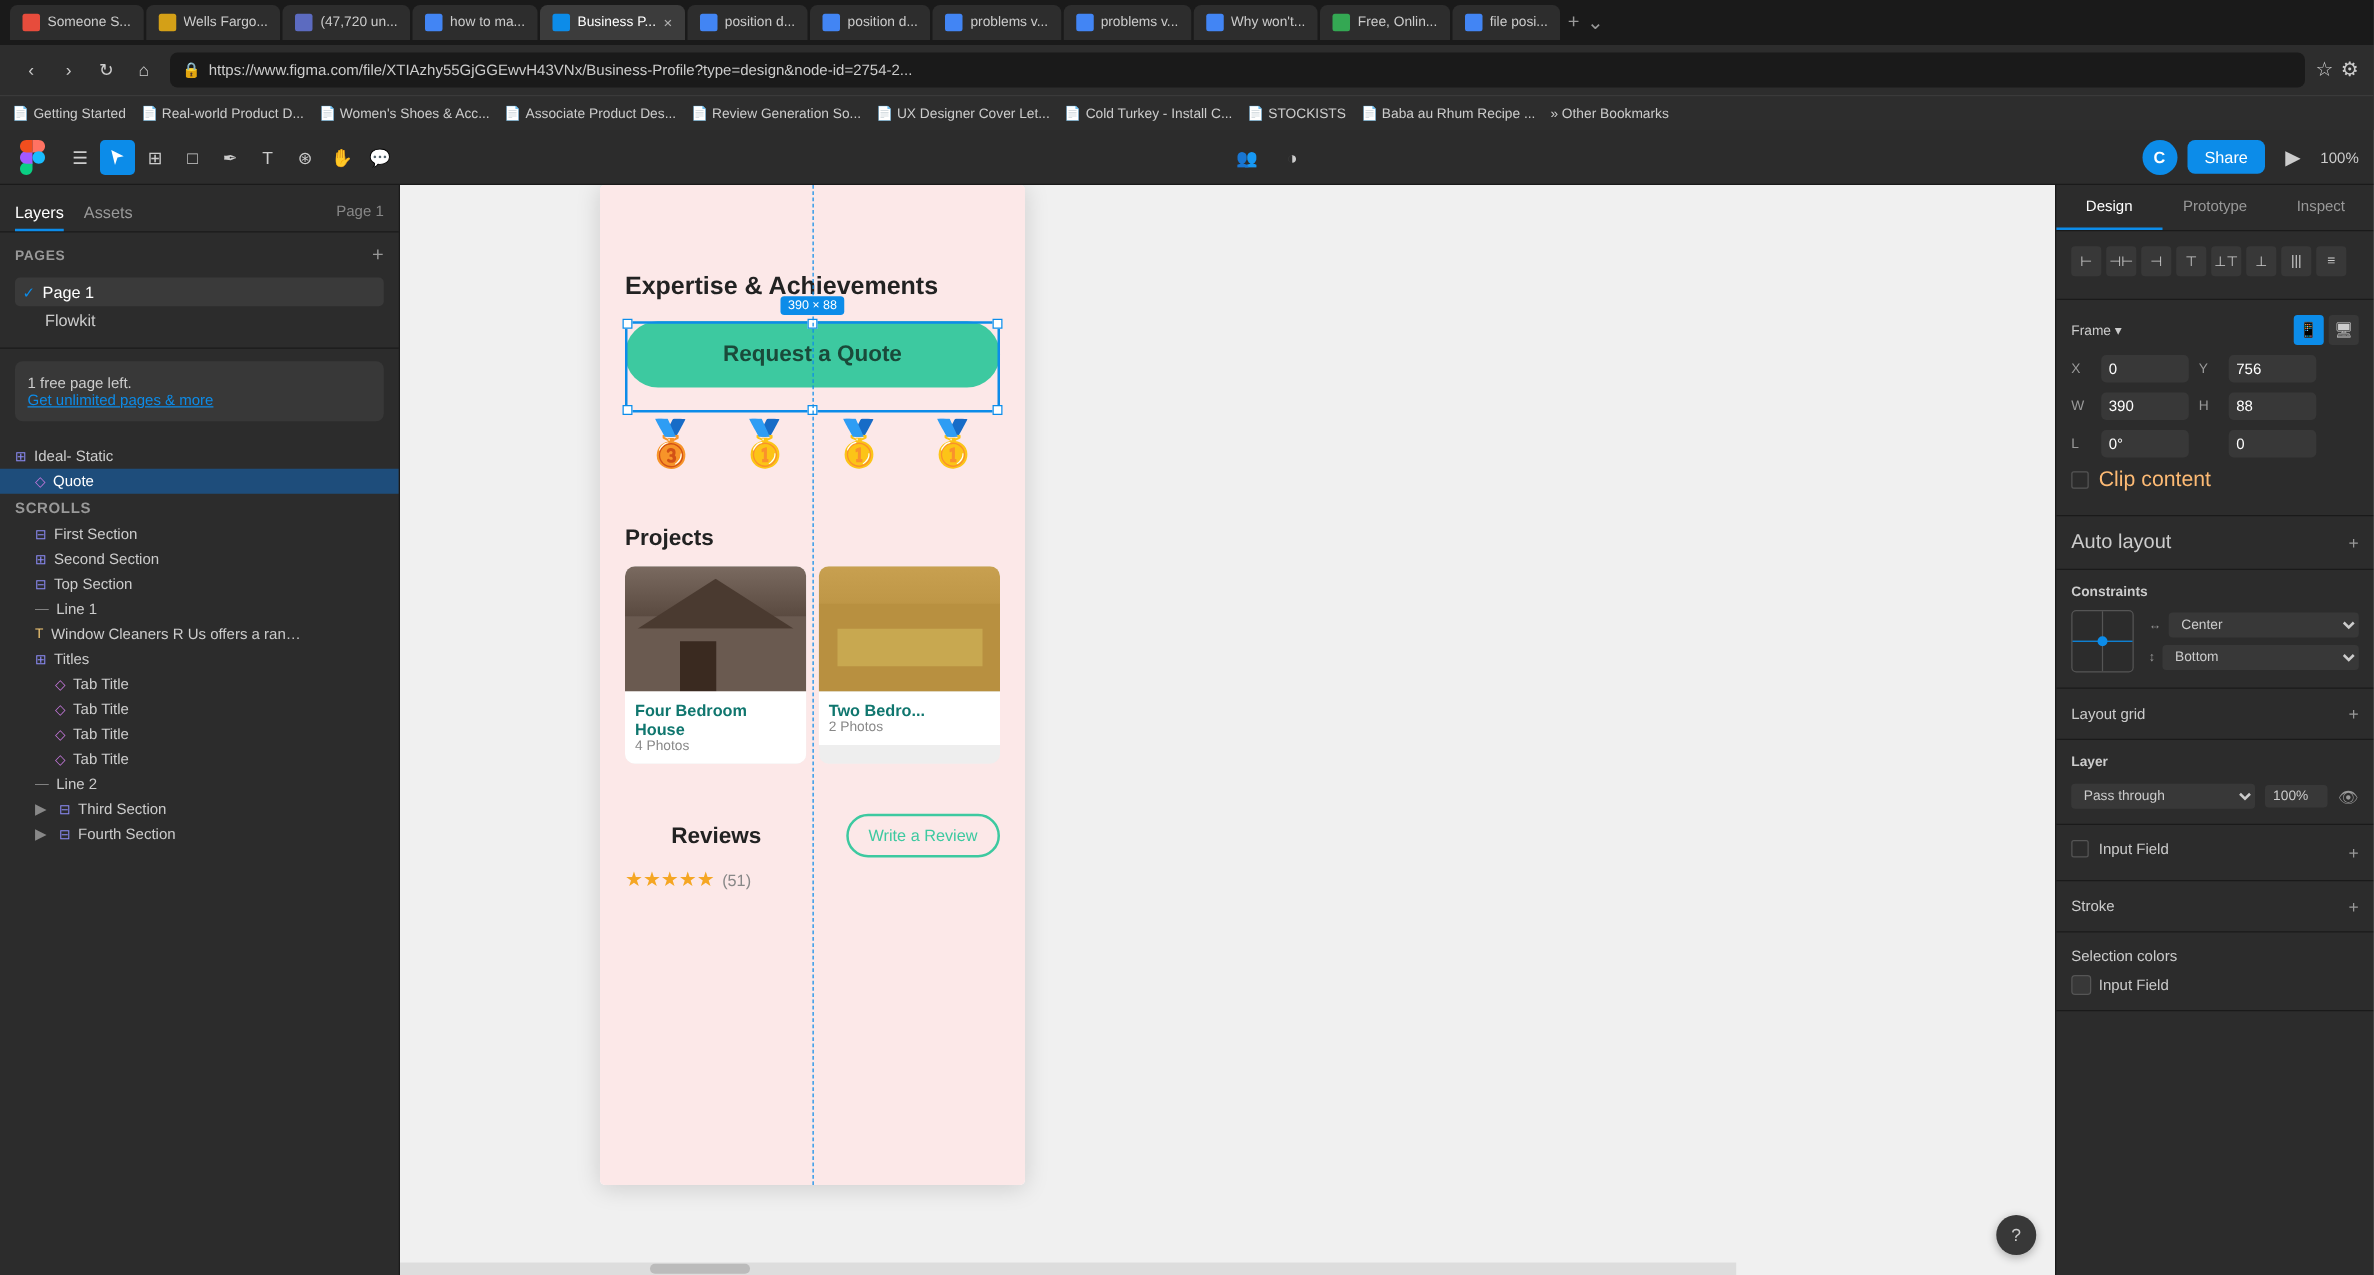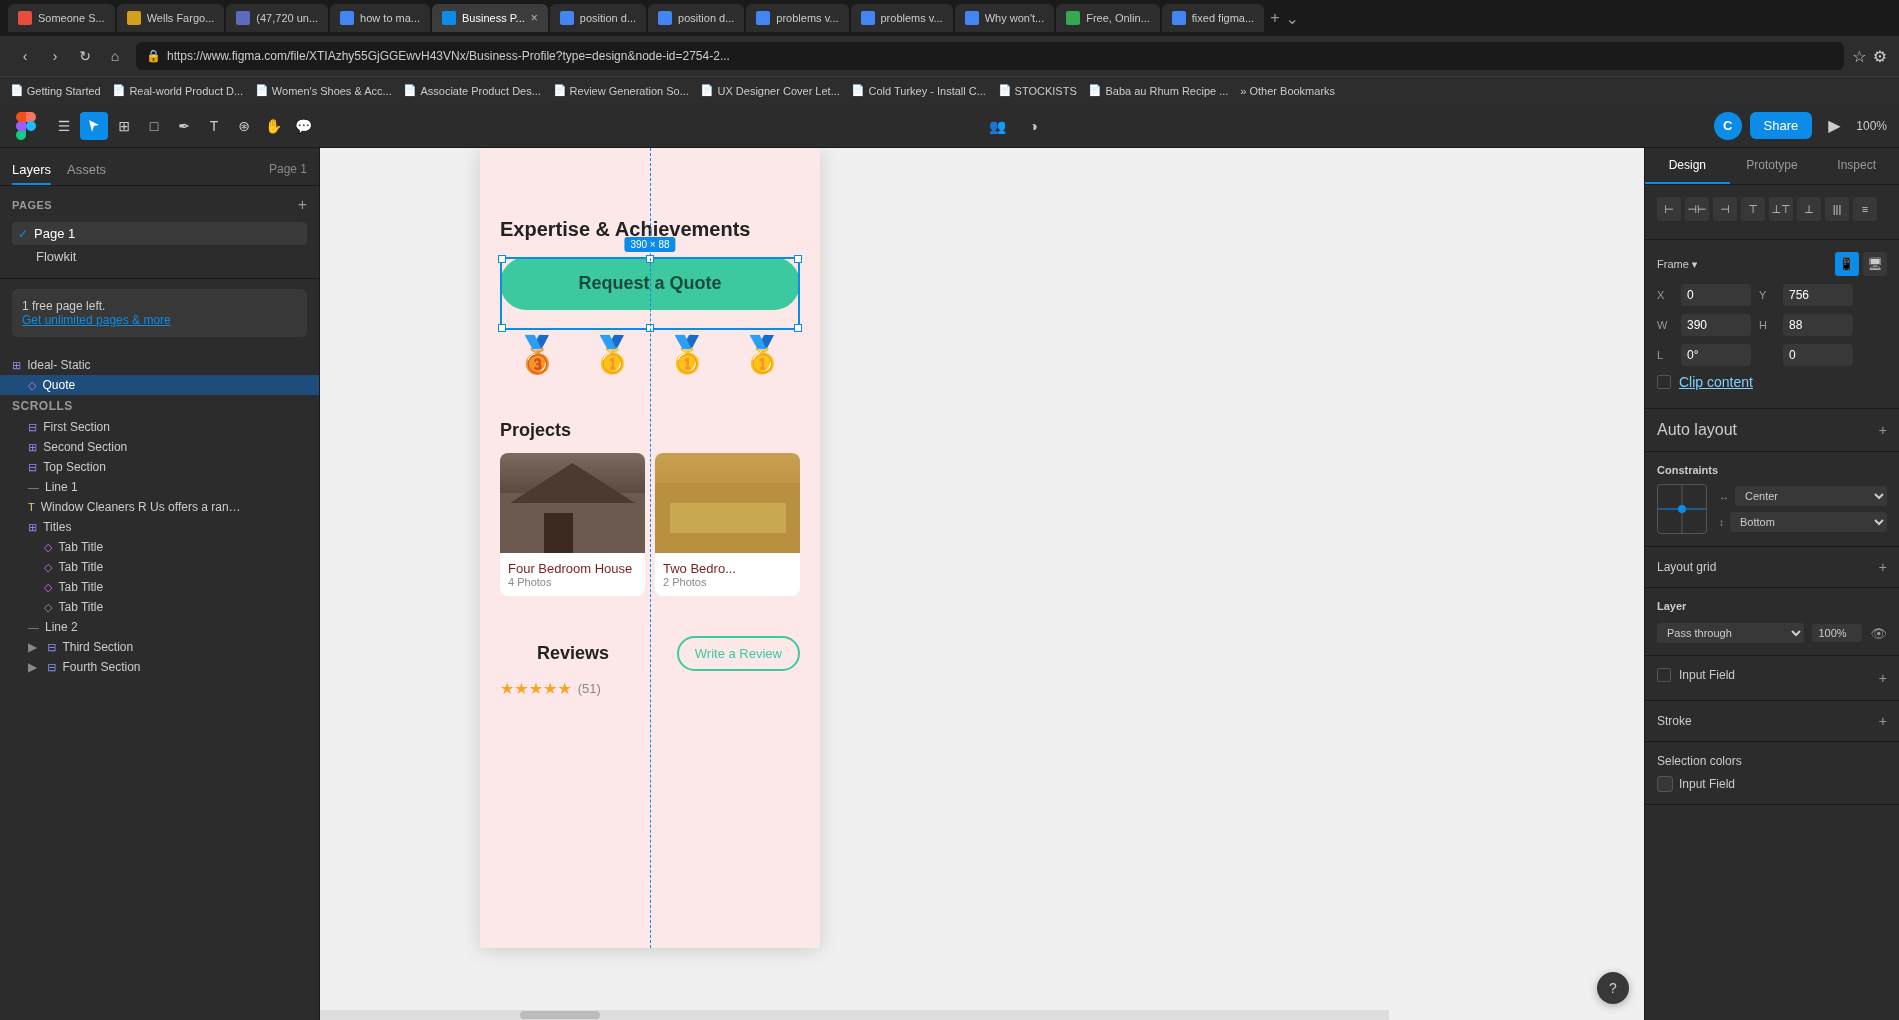--- a/index.html
+++ b/index.html
@@ -124,21 +124,21 @@
     .quote-btn { background: #3dc9a0; color: #1a4a3a; border: none; border-radius: 30px; padding: 16px 40px; font-size: 18px; font-weight: 600; width: 100%; cursor: pointer; margin-bottom: 20px; }
     .medals-row { display: flex; justify-content: space-around; margin-bottom: 20px; }
     .medal { width: 50px; height: 50px; font-size: 36px; text-align: center; line-height: 50px; }
     .projects-heading { font-size: 18px; font-weight: 700; color: #222; margin-bottom: 12px; }
     .projects-grid { display: grid; grid-template-columns: 1fr 1fr; gap: 10px; }
     .project-card { border-radius: 8px; overflow: hidden; background: #eee; }
     .project-img { width: 100%; height: 100px; object-fit: cover; background: #888; }
     .project-img.house1 { background: linear-gradient(135deg, #8a7a70 0%, #6b5a50 50%, #9a8a80 100%); }
     .project-img.house2 { background: linear-gradient(135deg, #c8a050 0%, #d4a030 50%, #b89040 100%); }
     .project-info { padding: 8px; background: #fff; }
-    .project-title { font-size: 13px; font-weight: 400; color: #7f1d1d; }
+    .project-title { font-size: 13px; font-weight: 700; color: #0f766e; }
     .project-photos { font-size: 11px; color: #888; }
     .reviews-section { padding: 20px; }
     .reviews-heading { font-size: 18px; font-weight: 700; color: #222; }
     .stars { color: #f5a623; font-size: 16px; }
     .review-count { color: #888; font-size: 13px; }
     .write-review-btn { background: transparent; border: 2px solid #3dc9a0; color: #3dc9a0; border-radius: 20px; padding: 8px 16px; font-size: 13px; cursor: pointer; }
 
     
     .canvas-scrollbar { position: absolute; bottom: 0; left: 0; right: 255px; height: 10px; background: #ddd; }
     .canvas-scrollbar-thumb { width: 80px; height: 8px; background: #bbb; border-radius: 4px; margin: 1px 200px; }
@@ -192,21 +192,21 @@
     <div class="tab">
       <div class="favicon" style="width:14px;height:14px;border-radius:2px;background:#4285f4;flex-shrink:0;"></div>
       <span class="tab-title">Why won't...</span>
     </div>
     <div class="tab">
       <div class="favicon" style="width:14px;height:14px;border-radius:2px;background:#34a853;flex-shrink:0;"></div>
       <span class="tab-title">Free, Onlin...</span>
     </div>
     <div class="tab">
       <div class="favicon" style="width:14px;height:14px;border-radius:2px;background:#4285f4;flex-shrink:0;"></div>
-      <span class="tab-title">fixed figma...</span>
+      <span class="tab-title">file posi...</span>
     </div>
     <div class="tab-actions">+</div>
     <div class="tab-actions">⌄</div>
   </div>
 
   <div class="address-bar">
     <div class="nav-buttons">
       <div class="nav-btn">‹</div>
       <div class="nav-btn">›</div>
       <div class="nav-btn">↻</div>
@@ -553,21 +553,21 @@
 
         <div class="prop-row">
           <span class="prop-label">L</span>
           <input class="prop-input" value="0°" style="">
           <span style="width:16px;font-size:11px;color:#999;"></span>
           <input class="prop-input" value="0" style="">
         </div>
 
         <div class="checkbox-row">
           <div class="cb"></div>
-          <span style="font-size:14px;color:#7dd3fc;text-decoration:underline;">Clip content</span>
+          <span style="font-size:17px;color:#fdba74;">Clip content</span>
         </div>
       </div>
 
       <div class="right-section">
         <div style="display:flex;justify-content:space-between;align-items:center;">
           <span style="font-size:16px;color:#ccc;">Auto layout</span>
           <span class="section-add">+</span>
         </div>
       </div>
 

